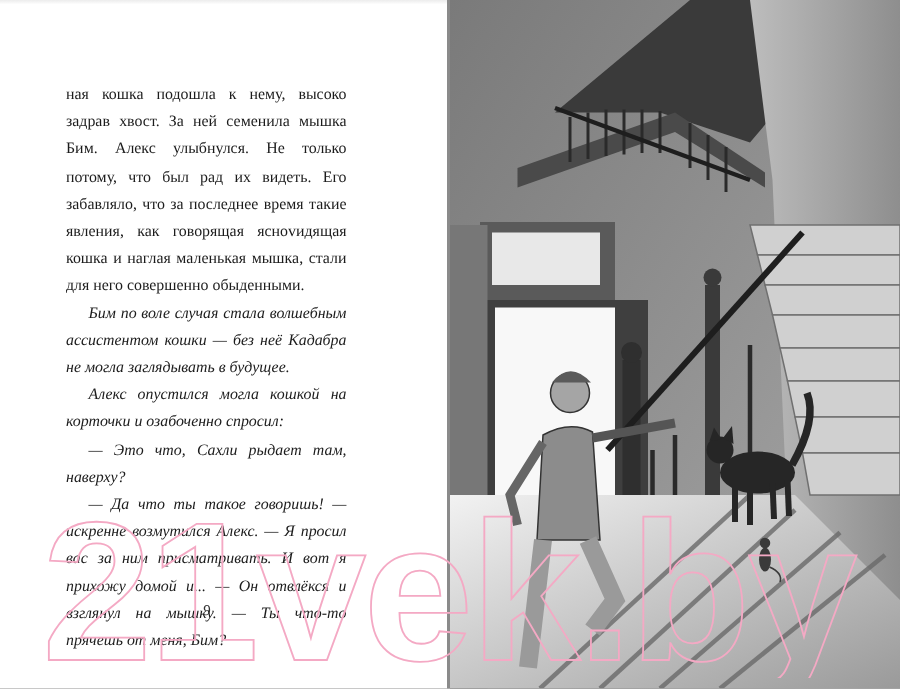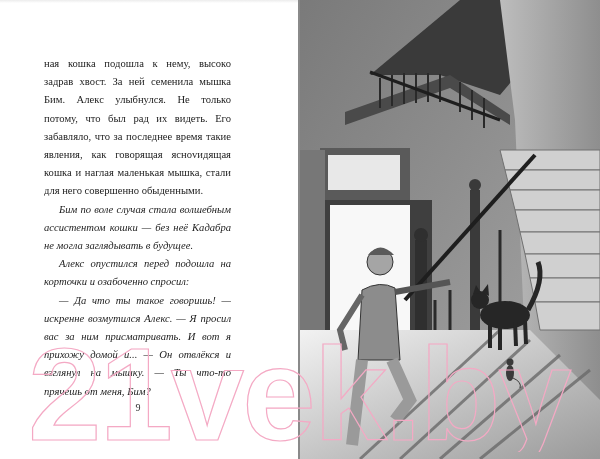--- a/index.html
+++ b/index.html
@@ -51,21 +51,22 @@
 </head>
 <body>
 
 <div class="spread">
 
   <div class="page-left">
     <div class="top-edge"></div>
     <div class="text-block">
       <p class="first">ная кошка подошла к нему, высоко задрав хвост. За ней семенила мышка Бим. Алекс улыбнулся. Не только потому, что был рад их видеть. Его забавляло, что за последнее время такие явления, как говорящая ясно­vидящая кошка и наглая маленькая мышка, стали для него совершенно обыденными.</p>
       <p class="indent">Бим по воле случая стала волшебным ассистентом кошки — без неё Кадабра не могла заглядывать в будущее.</p>
-      <p class="indent">Алекс опустился перед подошла на кор­точки и озабоченно спросил:</p>
+      <p class="indent">Алекс опустился могла кошкой на кор­точки и озабоченно спросил:</p>
+      <p class="indent">— Это что, Сахли рыдает там, наверху?</p>
       <p class="indent">— Да что ты такое говоришь! — искрен­не возмутился Алекс. — Я просил вас за ним присматривать. И вот я прихожу домой и... — Он отвлёкся и взглянул на мышку. — Ты что-то прячешь от меня, Бим?</p>
 
     </div>
     <div class="page-number">9</div>
   </div>
 
   <div class="divider"></div>
 
   <div class="page-right">
     <svg width="300" height="459" viewBox="0 0 300 459">

